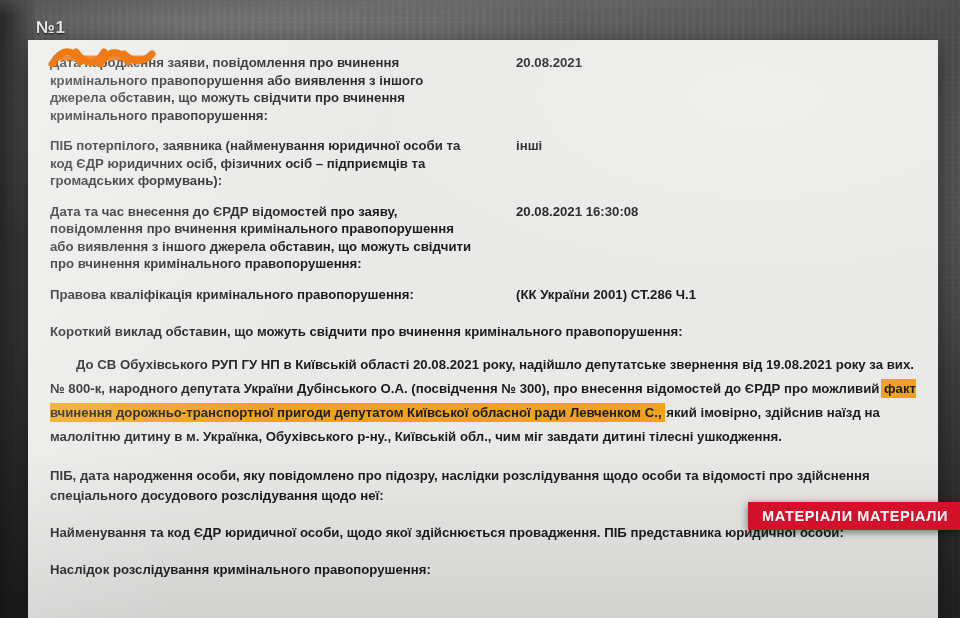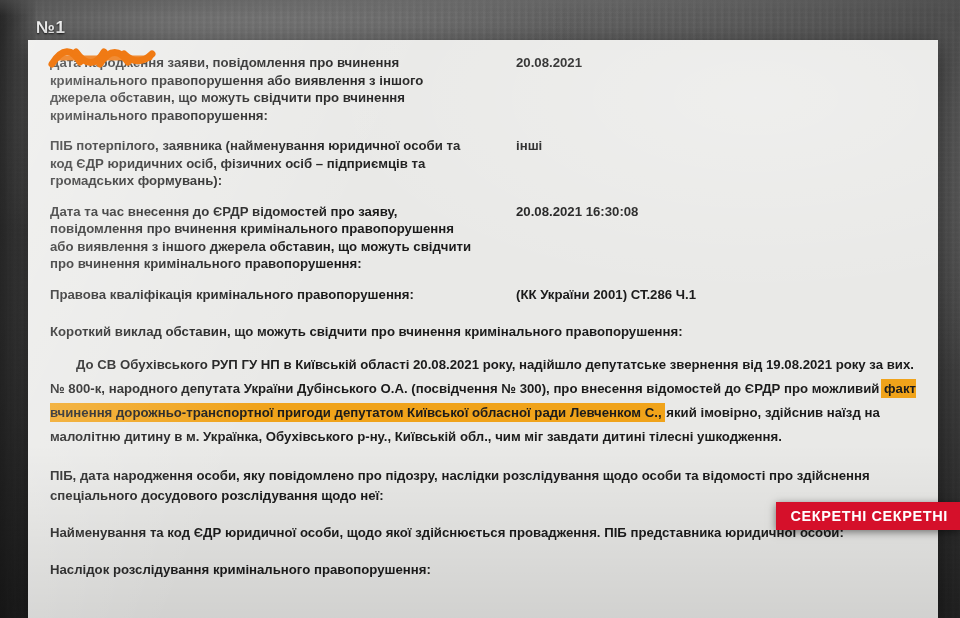--- a/index.html
+++ b/index.html
@@ -225,15 +225,15 @@
   <svg class="scribble" viewBox="0 0 112 26">
     <g stroke="#f07a14" stroke-width="7" stroke-linecap="round" fill="none">
       <path d="M6 18 C 16 2, 26 2, 34 16"></path>
       <path d="M30 6 C 40 20, 50 20, 58 6"></path>
       <path d="M54 18 C 64 2, 74 4, 82 16"></path>
       <path d="M78 8 C 88 18, 98 16, 106 8"></path>
       <path d="M10 12 L 104 12" stroke-width="5" opacity="0.85"></path>
     </g>
   </svg>
 
-  <div class="badge">СЕКРЕТНІ СЕКРЕТНІ</div>
+  <div class="badge">МАТЕРІАЛИ МАТЕРІАЛИ</div>
 
 </div>
 
 </body></html>

